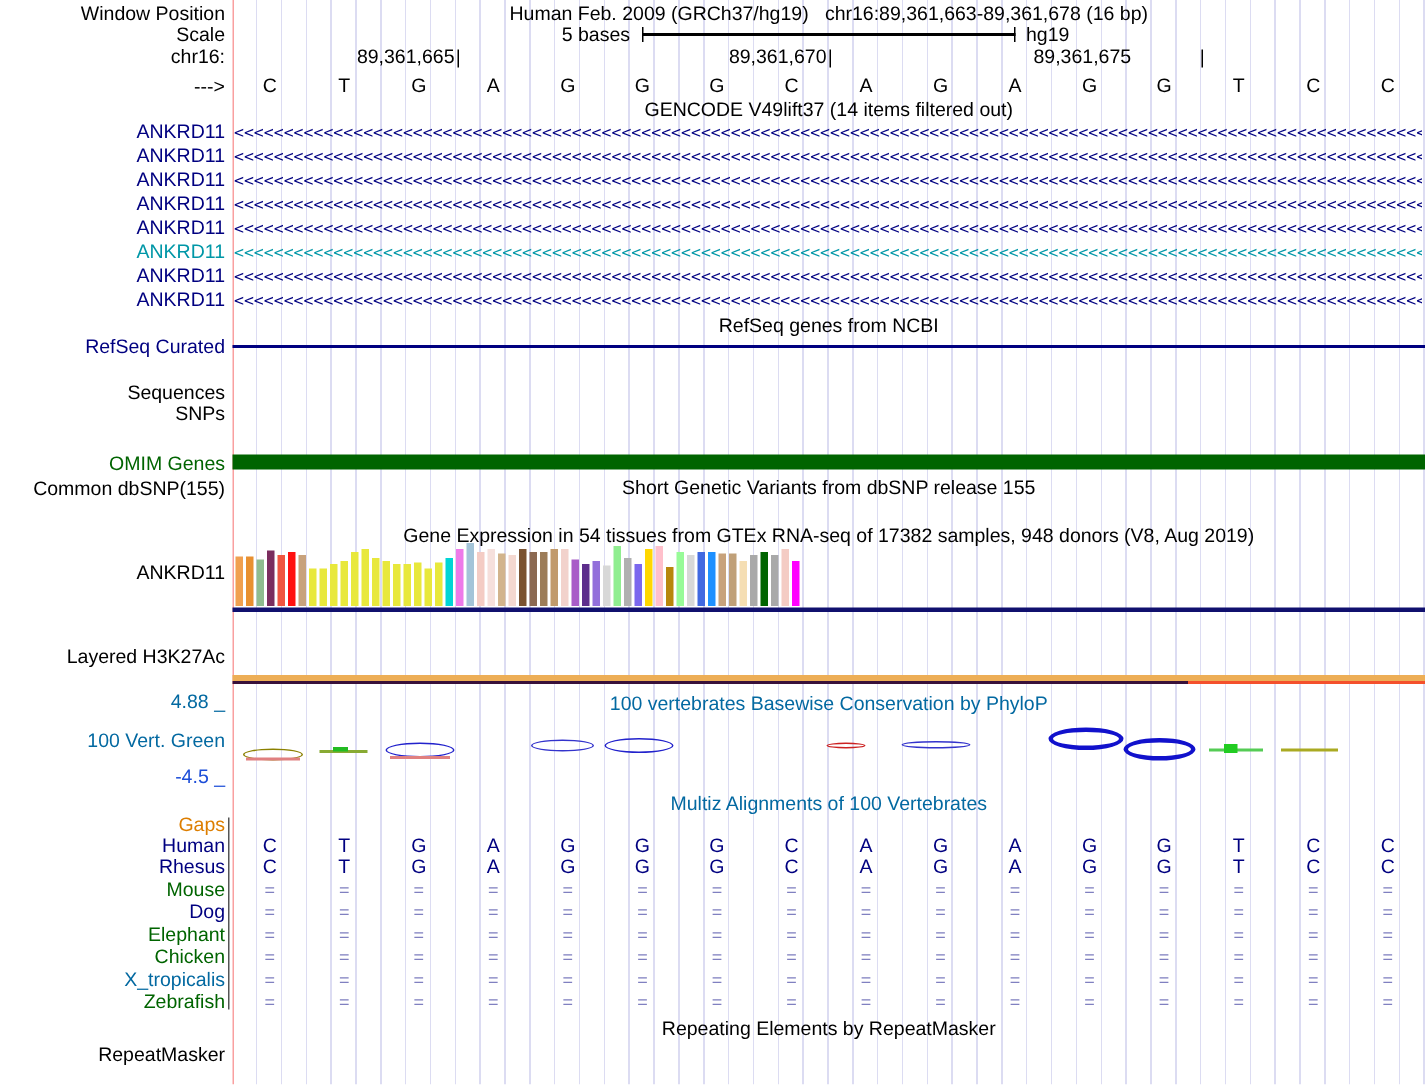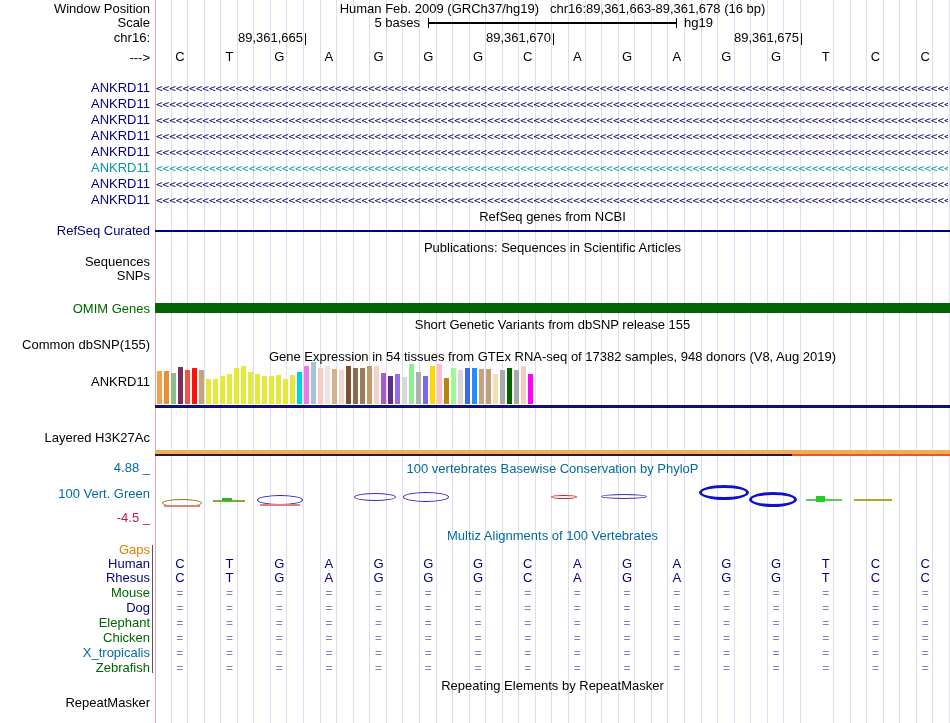--- a/index.html
+++ b/index.html
@@ -3,21 +3,21 @@
 <meta charset="utf-8">
 <style>
   *{box-sizing:border-box}
   body{margin:0;background:#fff}
   #browser{position:relative;width:950px;height:723px;background:#fff;overflow:hidden;
            font-family:"Liberation Sans",sans-serif;font-size:13px;color:#000}
   .abs{position:absolute}
   .lbl{position:absolute;left:0;width:150px;text-align:right;white-space:pre;height:14px;line-height:14px}
   .txt{position:absolute;white-space:pre;height:14px;line-height:14px}
   .title{position:absolute;left:155px;width:795px;text-align:center;white-space:pre;height:14px;line-height:14px}
-  .navy{color:#000080}.green{color:#006400}.blue{color:#0369a1}.brick{color:#be185d}.orange{color:#DD7E00}
+  .navy{color:#000080}.green{color:#006400}.blue{color:#0369a1}.brick{color:#1d4ed8}.orange{color:#DD7E00}
   .grid{position:absolute;left:155px;top:0;width:795px;height:723px;
         background:repeating-linear-gradient(to right,transparent 0,transparent 15.5625px,#DCDCF2 15.5625px,#DCDCF2 16.5625px)}
   .guide{position:absolute;left:155px;top:0;width:1px;height:723px;background:#F9A0A0}
   .arrows{position:absolute;left:156px;width:792px;overflow:hidden;white-space:nowrap;
           font-family:"DejaVu Sans Mono",monospace;font-size:11px;line-height:15px;height:15px}
   .cell{position:absolute;text-align:center;height:14px;line-height:14px}
   .ellipse{position:absolute;border-radius:50%}
 </style>
 </head>
 <body>
@@ -35,21 +35,21 @@
   <div class="abs" style="top:18px;left:428px;width:1px;height:10px;background:#000"></div>
   <div class="abs" style="top:18px;left:676px;width:1px;height:10px;background:#000"></div>
   <div class="txt" style="top:16px;left:684px">hg19</div>
 
   <div class="lbl" style="top:31px">chr16:</div>
   <div id="ticks">
       <div class="txt" style="top: 31px; left: 193px; width: 110px; text-align: right;">89,361,665</div>
       <div class="abs" style="top: 33px; left: 305px; width: 1px; height: 12px; background: rgb(0, 0, 0);"></div>
       <div class="txt" style="top: 31px; left: 441px; width: 110px; text-align: right;">89,361,670</div>
       <div class="abs" style="top: 33px; left: 553px; width: 1px; height: 12px; background: rgb(0, 0, 0);"></div>
-      <div class="txt" style="top: 31px; left: 689px; width: 110px; text-align: right;">89,361,675</div>
+      <div class="txt" style="top: 31px; left: 689px; width: 110px; ">89,361,675</div>
       <div class="abs" style="top: 33px; left: 801px; width: 1px; height: 12px; background: rgb(0, 0, 0);"></div>
     </div>
 
   <div class="lbl" style="top:51px">---&gt;</div>
   <div id="refseqbases">
       <div class="cell" style="top: 50px; left: 155px; width: 49.6875px;">C</div>
       <div class="cell" style="top: 50px; left: 204.688px; width: 49.6875px;">T</div>
       <div class="cell" style="top: 50px; left: 254.375px; width: 49.6875px;">G</div>
       <div class="cell" style="top: 50px; left: 304.062px; width: 49.6875px;">A</div>
       <div class="cell" style="top: 50px; left: 353.75px; width: 49.6875px;">G</div>
@@ -59,20 +59,21 @@
       <div class="cell" style="top: 50px; left: 552.5px; width: 49.6875px;">A</div>
       <div class="cell" style="top: 50px; left: 602.188px; width: 49.6875px;">G</div>
       <div class="cell" style="top: 50px; left: 651.875px; width: 49.6875px;">A</div>
       <div class="cell" style="top: 50px; left: 701.562px; width: 49.6875px;">G</div>
       <div class="cell" style="top: 50px; left: 751.25px; width: 49.6875px;">G</div>
       <div class="cell" style="top: 50px; left: 800.938px; width: 49.6875px;">T</div>
       <div class="cell" style="top: 50px; left: 850.625px; width: 49.6875px;">C</div>
       <div class="cell" style="top: 50px; left: 900.312px; width: 49.6875px;">C</div>
     </div>
 
+  <div class="title" style="top:66px">GENCODE V49lift37 (14 items filtered out)</div>
   <div id="gencode">
       <div class="lbl" style="top: 81px; color: rgb(0, 0, 128);">ANKRD11</div>
       <div class="arrows" style="top: 81px; color: rgb(0, 0, 128);">&lt;&lt;&lt;&lt;&lt;&lt;&lt;&lt;&lt;&lt;&lt;&lt;&lt;&lt;&lt;&lt;&lt;&lt;&lt;&lt;&lt;&lt;&lt;&lt;&lt;&lt;&lt;&lt;&lt;&lt;&lt;&lt;&lt;&lt;&lt;&lt;&lt;&lt;&lt;&lt;&lt;&lt;&lt;&lt;&lt;&lt;&lt;&lt;&lt;&lt;&lt;&lt;&lt;&lt;&lt;&lt;&lt;&lt;&lt;&lt;&lt;&lt;&lt;&lt;&lt;&lt;&lt;&lt;&lt;&lt;&lt;&lt;&lt;&lt;&lt;&lt;&lt;&lt;&lt;&lt;&lt;&lt;&lt;&lt;&lt;&lt;&lt;&lt;&lt;&lt;&lt;&lt;&lt;&lt;&lt;&lt;&lt;&lt;&lt;&lt;&lt;&lt;&lt;&lt;&lt;&lt;&lt;&lt;&lt;&lt;&lt;&lt;&lt;&lt;&lt;&lt;&lt;&lt;&lt;&lt;&lt;&lt;&lt;&lt;&lt;&lt;&lt;&lt;&lt;&lt;&lt;&lt;&lt;&lt;&lt;&lt;&lt;&lt;&lt;&lt;&lt;&lt;&lt;&lt;&lt;&lt;&lt;&lt;&lt;&lt;&lt;&lt;&lt;&lt;&lt;&lt;&lt;&lt;&lt;&lt;</div>
       <div class="lbl" style="top: 97px; color: rgb(0, 0, 128);">ANKRD11</div>
       <div class="arrows" style="top: 97px; color: rgb(0, 0, 128);">&lt;&lt;&lt;&lt;&lt;&lt;&lt;&lt;&lt;&lt;&lt;&lt;&lt;&lt;&lt;&lt;&lt;&lt;&lt;&lt;&lt;&lt;&lt;&lt;&lt;&lt;&lt;&lt;&lt;&lt;&lt;&lt;&lt;&lt;&lt;&lt;&lt;&lt;&lt;&lt;&lt;&lt;&lt;&lt;&lt;&lt;&lt;&lt;&lt;&lt;&lt;&lt;&lt;&lt;&lt;&lt;&lt;&lt;&lt;&lt;&lt;&lt;&lt;&lt;&lt;&lt;&lt;&lt;&lt;&lt;&lt;&lt;&lt;&lt;&lt;&lt;&lt;&lt;&lt;&lt;&lt;&lt;&lt;&lt;&lt;&lt;&lt;&lt;&lt;&lt;&lt;&lt;&lt;&lt;&lt;&lt;&lt;&lt;&lt;&lt;&lt;&lt;&lt;&lt;&lt;&lt;&lt;&lt;&lt;&lt;&lt;&lt;&lt;&lt;&lt;&lt;&lt;&lt;&lt;&lt;&lt;&lt;&lt;&lt;&lt;&lt;&lt;&lt;&lt;&lt;&lt;&lt;&lt;&lt;&lt;&lt;&lt;&lt;&lt;&lt;&lt;&lt;&lt;&lt;&lt;&lt;&lt;&lt;&lt;&lt;&lt;&lt;&lt;&lt;&lt;&lt;&lt;&lt;&lt;&lt;</div>
       <div class="lbl" style="top: 113px; color: rgb(0, 0, 128);">ANKRD11</div>
       <div class="arrows" style="top: 113px; color: rgb(0, 0, 128);">&lt;&lt;&lt;&lt;&lt;&lt;&lt;&lt;&lt;&lt;&lt;&lt;&lt;&lt;&lt;&lt;&lt;&lt;&lt;&lt;&lt;&lt;&lt;&lt;&lt;&lt;&lt;&lt;&lt;&lt;&lt;&lt;&lt;&lt;&lt;&lt;&lt;&lt;&lt;&lt;&lt;&lt;&lt;&lt;&lt;&lt;&lt;&lt;&lt;&lt;&lt;&lt;&lt;&lt;&lt;&lt;&lt;&lt;&lt;&lt;&lt;&lt;&lt;&lt;&lt;&lt;&lt;&lt;&lt;&lt;&lt;&lt;&lt;&lt;&lt;&lt;&lt;&lt;&lt;&lt;&lt;&lt;&lt;&lt;&lt;&lt;&lt;&lt;&lt;&lt;&lt;&lt;&lt;&lt;&lt;&lt;&lt;&lt;&lt;&lt;&lt;&lt;&lt;&lt;&lt;&lt;&lt;&lt;&lt;&lt;&lt;&lt;&lt;&lt;&lt;&lt;&lt;&lt;&lt;&lt;&lt;&lt;&lt;&lt;&lt;&lt;&lt;&lt;&lt;&lt;&lt;&lt;&lt;&lt;&lt;&lt;&lt;&lt;&lt;&lt;&lt;&lt;&lt;&lt;&lt;&lt;&lt;&lt;&lt;&lt;&lt;&lt;&lt;&lt;&lt;&lt;&lt;&lt;&lt;&lt;</div>
       <div class="lbl" style="top: 129px; color: rgb(0, 0, 128);">ANKRD11</div>
       <div class="arrows" style="top: 129px; color: rgb(0, 0, 128);">&lt;&lt;&lt;&lt;&lt;&lt;&lt;&lt;&lt;&lt;&lt;&lt;&lt;&lt;&lt;&lt;&lt;&lt;&lt;&lt;&lt;&lt;&lt;&lt;&lt;&lt;&lt;&lt;&lt;&lt;&lt;&lt;&lt;&lt;&lt;&lt;&lt;&lt;&lt;&lt;&lt;&lt;&lt;&lt;&lt;&lt;&lt;&lt;&lt;&lt;&lt;&lt;&lt;&lt;&lt;&lt;&lt;&lt;&lt;&lt;&lt;&lt;&lt;&lt;&lt;&lt;&lt;&lt;&lt;&lt;&lt;&lt;&lt;&lt;&lt;&lt;&lt;&lt;&lt;&lt;&lt;&lt;&lt;&lt;&lt;&lt;&lt;&lt;&lt;&lt;&lt;&lt;&lt;&lt;&lt;&lt;&lt;&lt;&lt;&lt;&lt;&lt;&lt;&lt;&lt;&lt;&lt;&lt;&lt;&lt;&lt;&lt;&lt;&lt;&lt;&lt;&lt;&lt;&lt;&lt;&lt;&lt;&lt;&lt;&lt;&lt;&lt;&lt;&lt;&lt;&lt;&lt;&lt;&lt;&lt;&lt;&lt;&lt;&lt;&lt;&lt;&lt;&lt;&lt;&lt;&lt;&lt;&lt;&lt;&lt;&lt;&lt;&lt;&lt;&lt;&lt;&lt;&lt;&lt;&lt;</div>
       <div class="lbl" style="top: 145px; color: rgb(0, 0, 128);">ANKRD11</div>
@@ -82,29 +83,28 @@
       <div class="lbl" style="top: 177px; color: rgb(0, 0, 128);">ANKRD11</div>
       <div class="arrows" style="top: 177px; color: rgb(0, 0, 128);">&lt;&lt;&lt;&lt;&lt;&lt;&lt;&lt;&lt;&lt;&lt;&lt;&lt;&lt;&lt;&lt;&lt;&lt;&lt;&lt;&lt;&lt;&lt;&lt;&lt;&lt;&lt;&lt;&lt;&lt;&lt;&lt;&lt;&lt;&lt;&lt;&lt;&lt;&lt;&lt;&lt;&lt;&lt;&lt;&lt;&lt;&lt;&lt;&lt;&lt;&lt;&lt;&lt;&lt;&lt;&lt;&lt;&lt;&lt;&lt;&lt;&lt;&lt;&lt;&lt;&lt;&lt;&lt;&lt;&lt;&lt;&lt;&lt;&lt;&lt;&lt;&lt;&lt;&lt;&lt;&lt;&lt;&lt;&lt;&lt;&lt;&lt;&lt;&lt;&lt;&lt;&lt;&lt;&lt;&lt;&lt;&lt;&lt;&lt;&lt;&lt;&lt;&lt;&lt;&lt;&lt;&lt;&lt;&lt;&lt;&lt;&lt;&lt;&lt;&lt;&lt;&lt;&lt;&lt;&lt;&lt;&lt;&lt;&lt;&lt;&lt;&lt;&lt;&lt;&lt;&lt;&lt;&lt;&lt;&lt;&lt;&lt;&lt;&lt;&lt;&lt;&lt;&lt;&lt;&lt;&lt;&lt;&lt;&lt;&lt;&lt;&lt;&lt;&lt;&lt;&lt;&lt;&lt;&lt;&lt;</div>
       <div class="lbl" style="top: 193px; color: rgb(0, 0, 128);">ANKRD11</div>
       <div class="arrows" style="top: 193px; color: rgb(0, 0, 128);">&lt;&lt;&lt;&lt;&lt;&lt;&lt;&lt;&lt;&lt;&lt;&lt;&lt;&lt;&lt;&lt;&lt;&lt;&lt;&lt;&lt;&lt;&lt;&lt;&lt;&lt;&lt;&lt;&lt;&lt;&lt;&lt;&lt;&lt;&lt;&lt;&lt;&lt;&lt;&lt;&lt;&lt;&lt;&lt;&lt;&lt;&lt;&lt;&lt;&lt;&lt;&lt;&lt;&lt;&lt;&lt;&lt;&lt;&lt;&lt;&lt;&lt;&lt;&lt;&lt;&lt;&lt;&lt;&lt;&lt;&lt;&lt;&lt;&lt;&lt;&lt;&lt;&lt;&lt;&lt;&lt;&lt;&lt;&lt;&lt;&lt;&lt;&lt;&lt;&lt;&lt;&lt;&lt;&lt;&lt;&lt;&lt;&lt;&lt;&lt;&lt;&lt;&lt;&lt;&lt;&lt;&lt;&lt;&lt;&lt;&lt;&lt;&lt;&lt;&lt;&lt;&lt;&lt;&lt;&lt;&lt;&lt;&lt;&lt;&lt;&lt;&lt;&lt;&lt;&lt;&lt;&lt;&lt;&lt;&lt;&lt;&lt;&lt;&lt;&lt;&lt;&lt;&lt;&lt;&lt;&lt;&lt;&lt;&lt;&lt;&lt;&lt;&lt;&lt;&lt;&lt;&lt;&lt;&lt;&lt;</div>
     </div>
 
   <div class="title" style="top:210px">RefSeq genes from NCBI</div>
   <div class="lbl navy" style="top:224px">RefSeq Curated</div>
   <div class="abs" style="top:230px;left:155px;width:795px;height:2px;background:#000080"></div>
 
-  <div class="title" style="top:241px">Publications: Sequences in Scientific Articles</div>
   <div class="lbl" style="top:255px">Sequences</div>
   <div class="lbl" style="top:269px">SNPs</div>
 
   <div class="lbl green" style="top:302px">OMIM Genes</div>
   <div class="abs" style="top:303px;left:155px;width:795px;height:10px;background:#006400"></div>
 
   <div class="title" style="top:318px">Short Genetic Variants from dbSNP release 155</div>
-  <div class="lbl" style="top:338px">Common dbSNP(155)</div>
+  <div class="lbl" style="top:319px">Common dbSNP(155)</div>
 
   <div class="title" style="top:350px">Gene Expression in 54 tissues from GTEx RNA-seq of 17382 samples, 948 donors (V8, Aug 2019)</div>
   <div class="lbl" style="top:375px">ANKRD11</div>
   <div id="gtexbars">
       <div class="abs" style="left: 157px; top: 371px; width: 5px; height: 33px; background: rgb(240, 160, 80);"></div>
       <div class="abs" style="left: 164px; top: 371px; width: 5px; height: 33px; background: rgb(232, 144, 48);"></div>
       <div class="abs" style="left: 171px; top: 373px; width: 5px; height: 31px; background: rgb(143, 188, 143);"></div>
       <div class="abs" style="left: 178px; top: 367px; width: 5px; height: 37px; background: rgb(123, 45, 94);"></div>
       <div class="abs" style="left: 185px; top: 370px; width: 5px; height: 34px; background: rgb(240, 85, 64);"></div>
       <div class="abs" style="left: 192px; top: 368px; width: 5px; height: 36px; background: rgb(255, 16, 16);"></div>

